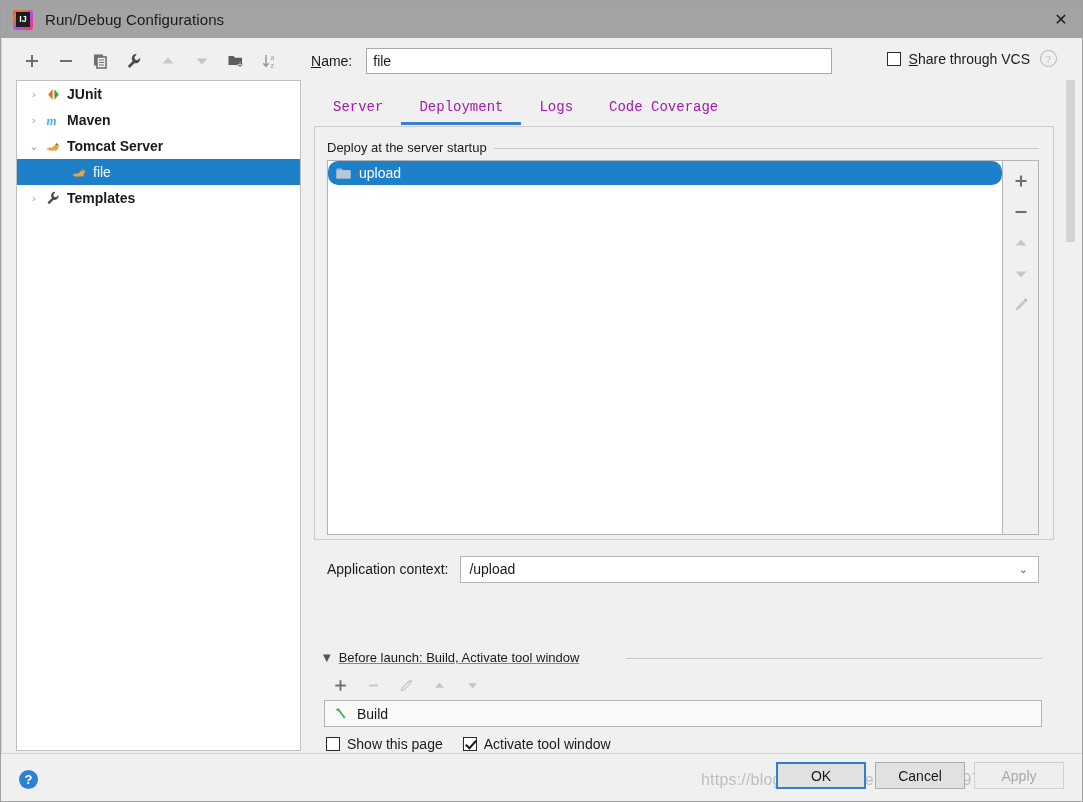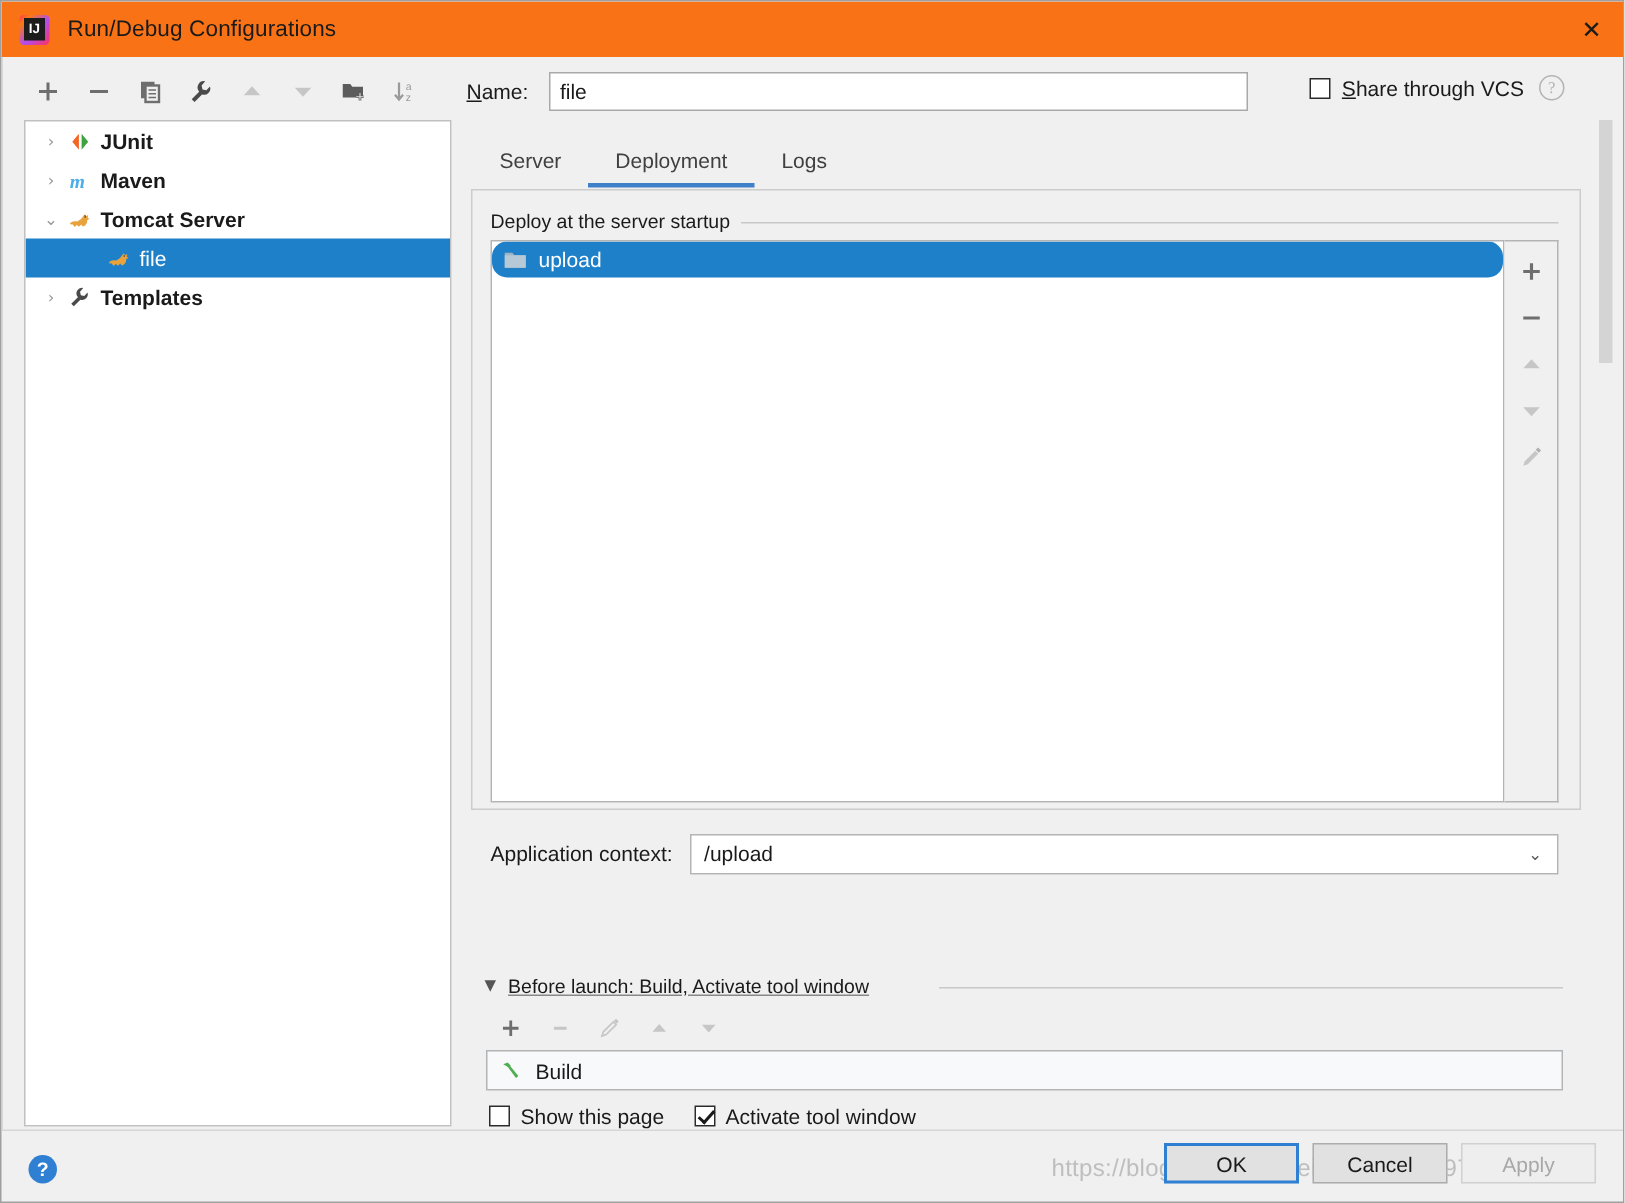--- a/index.html
+++ b/index.html
@@ -15,21 +15,21 @@
     width: 1083px; height: 802px;
     background: #f0f0f0;
     border: 1px solid #a0a0a0;
     overflow: hidden;
   }
 
   
   #titlebar {
     position: absolute; left: 0; top: 0;
     width: 1083px; height: 37px;
-    background: #f97316;
+    background: #a3a3a3;
     display: flex; align-items: center;
   }
   #app-icon {
     width: 20px; height: 20px;
     margin-left: 12px; margin-right: 12px;
     border-radius: 3px;
     background:
       linear-gradient(135deg, #fe315d 0%, #f97a12 18%, #b24cf0 55%, #fe315d 100%);
     position: relative;
     flex: none;
@@ -118,21 +118,21 @@
   #name-input {
     width: 466px; height: 26px;
     border: 1px solid #a9a9a9;
     background: #ffffff;
     font-size: 14px; color: #1a1a1a;
     padding: 0 6px;
     font-family: "Liberation Sans", sans-serif;
     outline: none;
   }
   #vcs-group {
-    position: absolute; right: 16px; top: 9px;
+    position: absolute; right: 2px; top: 9px;
     display: flex; align-items: center;
   }
   .cbox {
     width: 14px; height: 14px;
     border: 1px solid #2b2b2b;
     background: #fff;
     margin-right: 8px;
     position: relative; flex: none;
     cursor: pointer;
   }
@@ -159,23 +159,24 @@
   
   #tabs {
     position: absolute; left: 4px; top: 48px;
     width: 744px; height: 36px;
     display: flex; align-items: flex-end;
   }
   .tab {
     padding: 0 18px;
     height: 33px;
     display: flex; align-items: center;
-    font-size: 14px; color: #404040;
+    font-size: 14px; color: #a21caf;
     cursor: pointer;
     border-bottom: 3px solid transparent;
+    font-family: Liberation Mono, monospace;
   }
   .tab.active { border-bottom-color: #4080c8; }
 
   
   #deploy-panel {
     position: absolute; left: 3px; top: 85px;
     width: 740px; height: 414px;
     background: #f0f0f0;
     border: 1px solid #cccccc;
   }
@@ -499,20 +500,21 @@
     <div id="vcs-group">
       <span class="cbox"></span>
       <span id="vcs-label"><u>S</u><span>hare through VCS</span></span>
       <span class="help-circle">?</span>
     </div>
 
     <div id="tabs">
       <div class="tab">Server</div>
       <div class="tab active">Deployment</div>
       <div class="tab">Logs</div>
+      <div class="tab">Code Coverage</div>
     </div>
 
     <div id="deploy-panel">
       <div id="deploy-group-line"></div>
       <div id="deploy-group-label">Deploy at the server startup</div>
 
       <div id="deploy-list-wrap">
         <div id="deploy-list">
           <div class="deploy-row selected">
             <span class="folder-ic">

